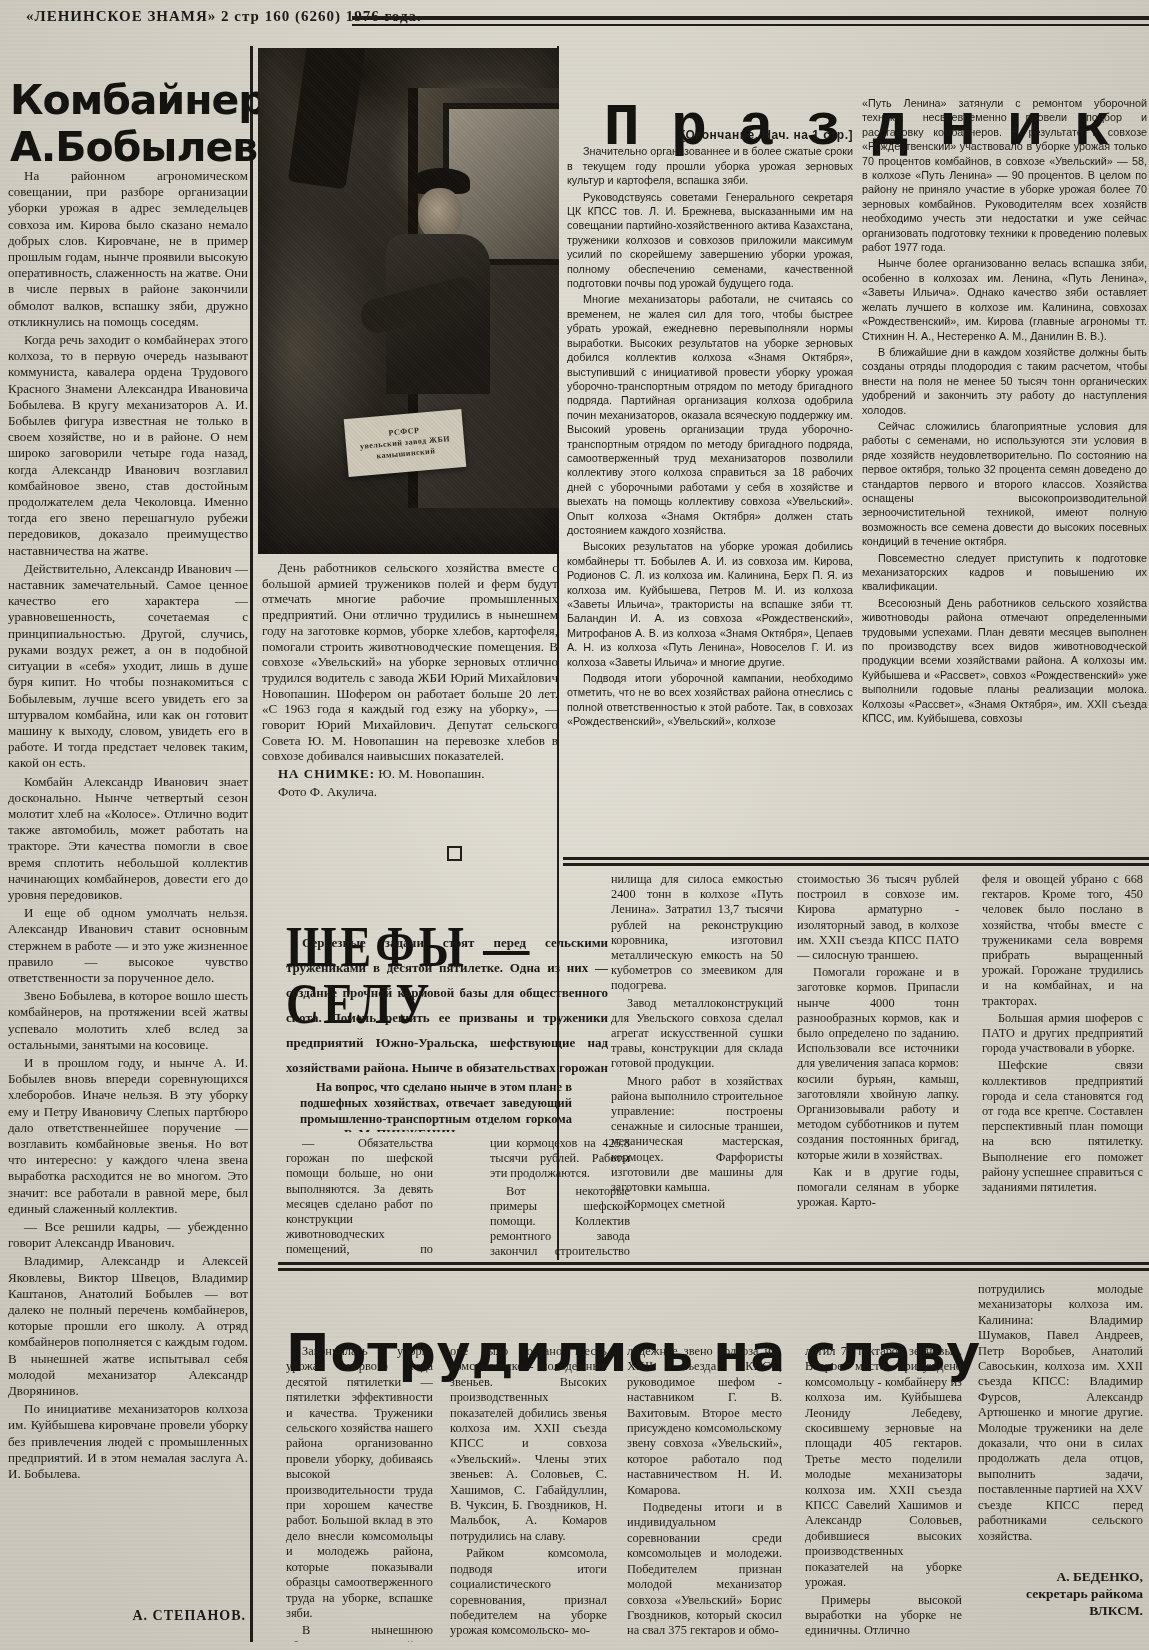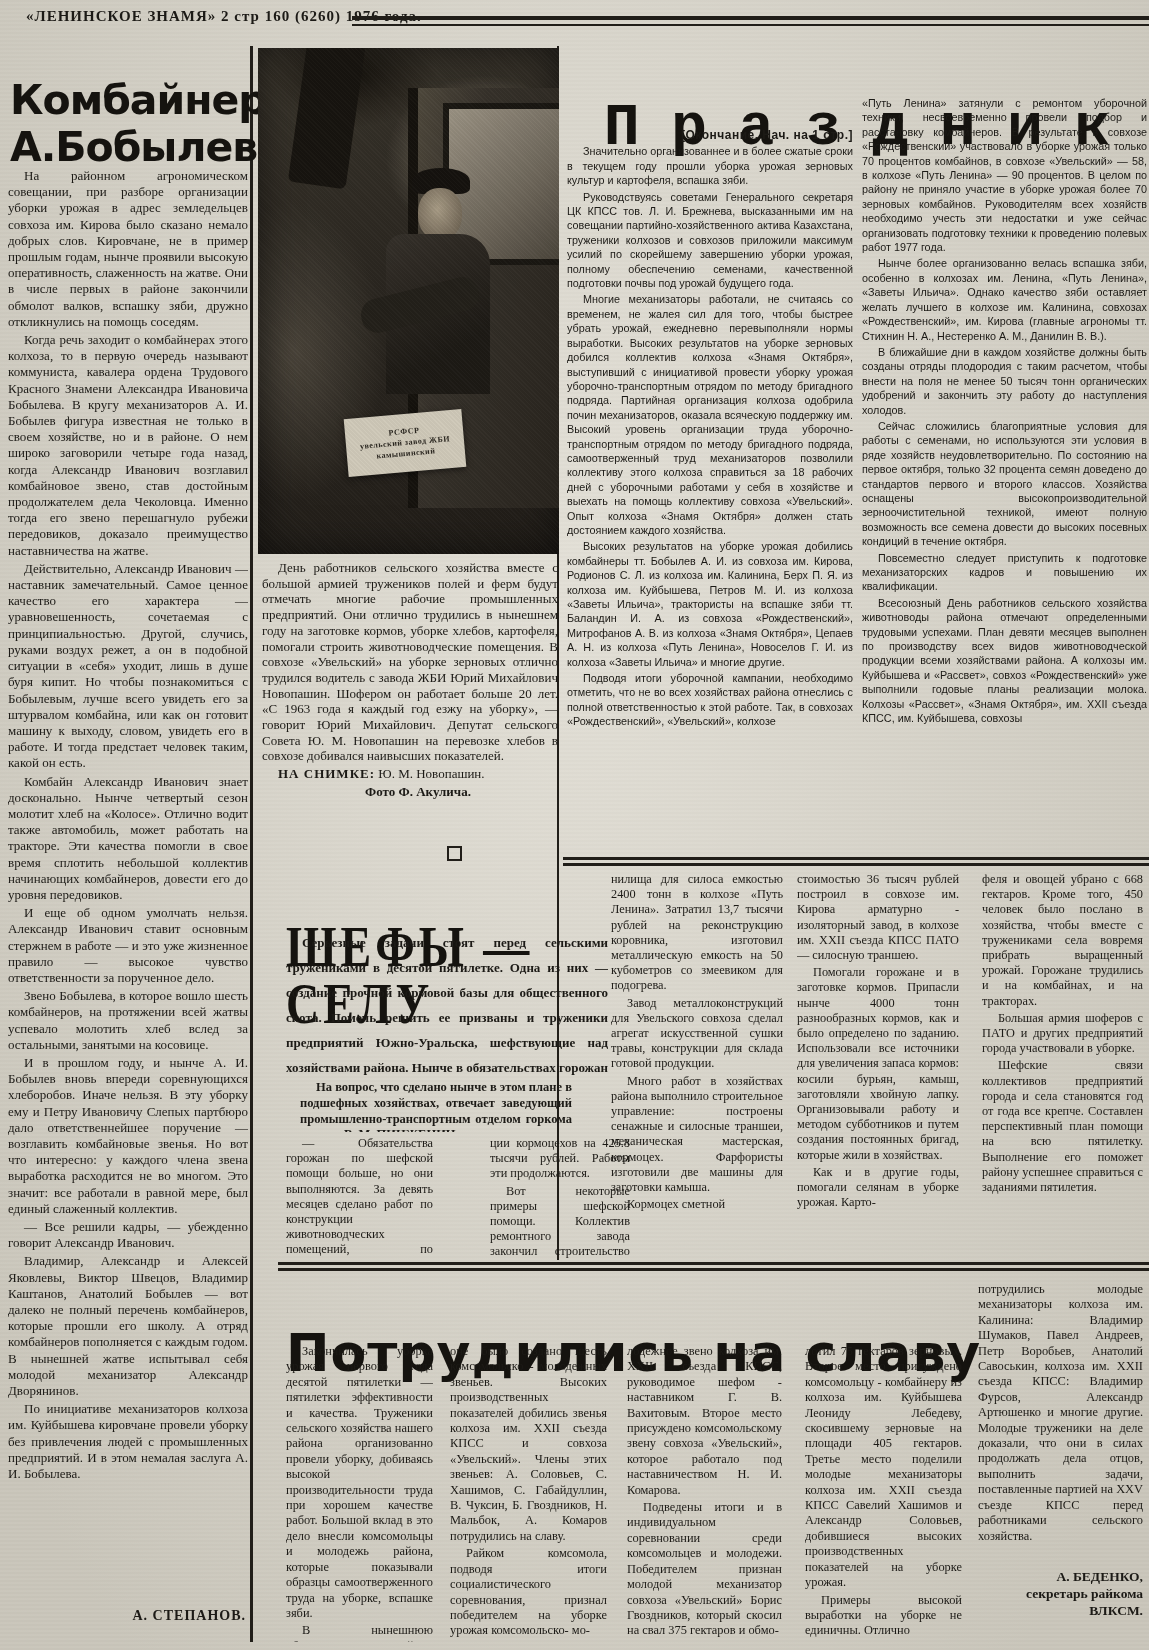--- a/index.html
+++ b/index.html
@@ -48,21 +48,21 @@
   .ph-face{position:absolute;left:40px;top:20px;width:44px;height:52px;background:radial-gradient(ellipse at 45% 40%, #a79b85, #6f6454 80%);border-radius:46%;}
   .ph-torso{position:absolute;left:8px;top:66px;width:104px;height:160px;background:linear-gradient(150deg,#35302a,#1d1a15 70%);border-radius:18px 30px 0 0;}
   .ph-arm{position:absolute;left:-18px;top:120px;width:120px;height:34px;background:#23201a;transform:rotate(-14deg);border-radius:16px;}
   .ph-plate{position:absolute;left:88px;top:366px;width:118px;height:58px;background:#cfc9b9;transform:rotate(-5deg);
     box-shadow:0 2px 6px rgba(0,0,0,.5);display:flex;flex-direction:column;justify-content:center;align-items:center;gap:1px;}
   .ph-plate span{font-size:8px;line-height:10px;color:#2a261f;font-weight:bold;letter-spacing:.5px;white-space:nowrap;}
   .ph-grain{position:absolute;inset:0;background:repeating-linear-gradient(45deg, rgba(255,255,255,.02) 0 1px, rgba(0,0,0,.03) 1px 3px);}
   
   .caption{left:262px;top:560px;width:296px;height:292px;font-size:13px;line-height:15.7px;}
   .cap-snimke{font-weight:bold;letter-spacing:1px;}
-  .cap-credit{text-align:center;font-weight:bold;}
+  .cap-credit{text-align:left;font-weight:normal;}
   .endmark{position:absolute;left:447px;top:846px;width:11px;height:11px;border:2.5px solid #211e19;}
   
   .praz-title{position:absolute;left:565px;top:48px;width:584px;text-align:center;
     font-weight:bold;font-size:60px;line-height:1;letter-spacing:.52em;text-indent:.52em;
     font-family:Liberation Mono, monospace;color:#15130f;}
   .praz-sub{font-family:"Liberation Sans",sans-serif;font-weight:bold;font-size:12px;text-align:right;margin:0 0 6px 0;letter-spacing:.5px;}
   .praz-col1{left:567px;top:128px;width:286px;height:726px;}
   .praz-col2{left:862px;top:96px;width:285px;height:758px;}
   
   .shefy-title{position:absolute;left:286px;top:880px;width:320px;

